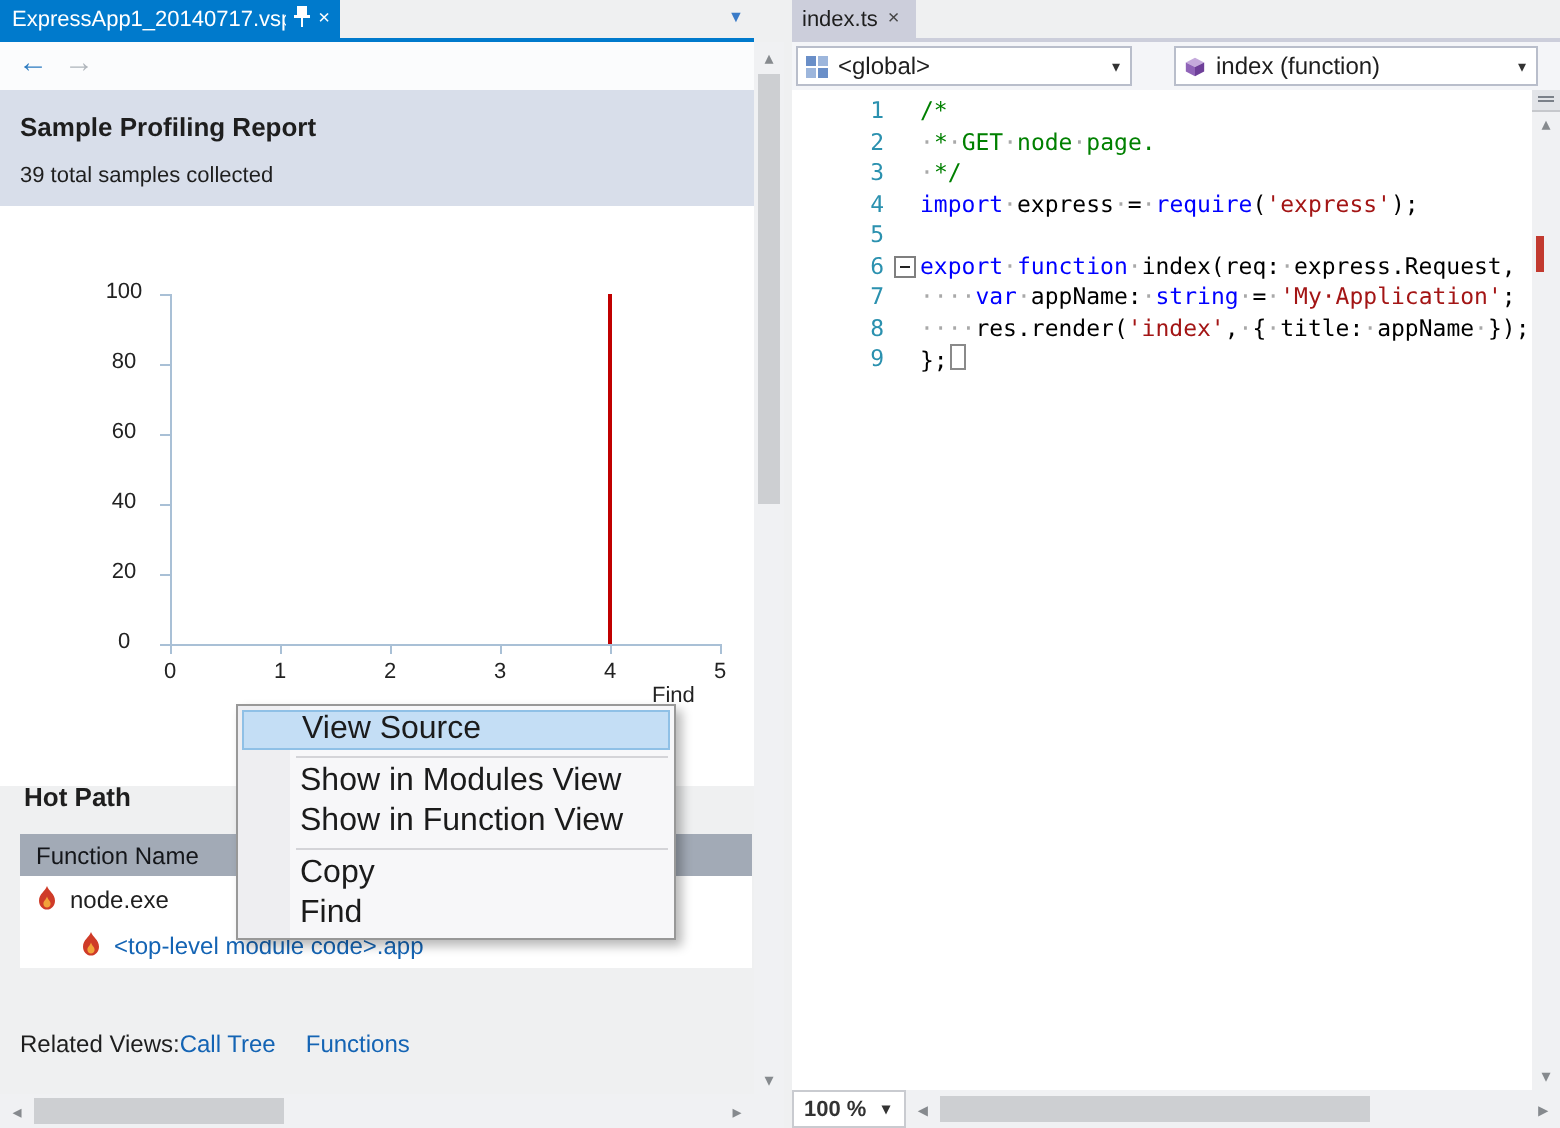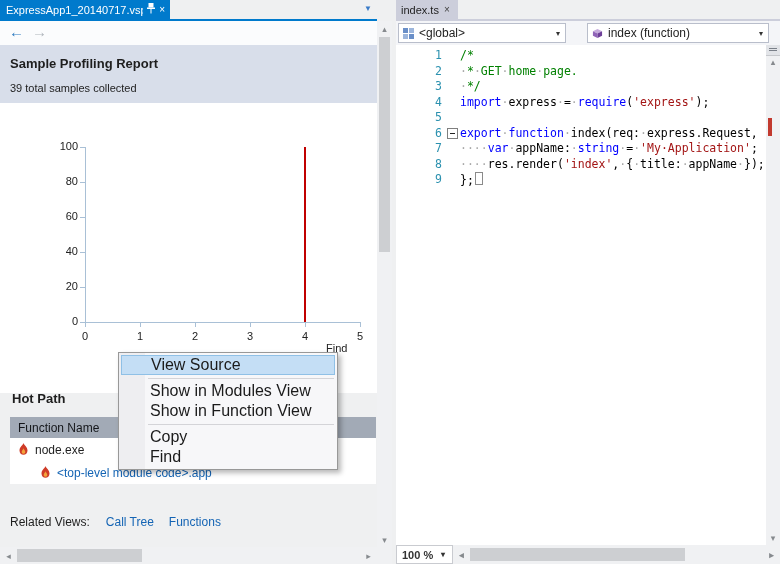--- a/index.html
+++ b/index.html
@@ -14,34 +14,34 @@
   .lp-toolbar{position:absolute;left:0;top:21px;width:377px;height:24px;background:#FBFCFD;}
   .nav-back{position:absolute;left:9px;top:2px;font-size:15px;font-weight:bold;color:#2E7CC1;}
   .nav-fwd{position:absolute;left:32px;top:2px;font-size:15px;font-weight:bold;color:#B0B6BC;}
   .report-header{position:absolute;left:0;top:45px;width:377px;height:58px;background:#D8DEEA;}
   .report-title{position:absolute;left:10px;top:11px;font-size:13px;font-weight:bold;color:#1E1E1E;}
   .report-subtitle{position:absolute;left:10px;top:37px;font-size:11px;color:#1E1E1E;}
   .chart{position:absolute;left:0;top:103px;width:377px;height:290px;background:#fff;}
   .y-axis{position:absolute;left:85px;top:44px;width:1px;height:175px;background:#A9C0D6;}
   .x-axis{position:absolute;left:85px;top:219px;width:276px;height:1px;background:#A9C0D6;}
   .ytick{position:absolute;left:80px;width:5px;height:1px;background:#A9C0D6;}
-  .ylab{position:absolute;left:46px;width:32px;text-align:right;font-size:11px;color:#222;}
+  .ylab{position:absolute;left:46px;width:32px;text-align:center;font-size:11px;color:#222;}
   .xtick{position:absolute;top:220px;width:1px;height:4px;background:#A9C0D6;}
   .xlab{position:absolute;top:227px;width:20px;text-align:center;font-size:11px;color:#222;}
   .spike{position:absolute;width:2px;}
   .xlabel{position:absolute;left:326px;top:239px;font-size:11px;color:#222;}
   .hp-title{position:absolute;left:12px;top:391px;font-size:13px;font-weight:bold;color:#1E1E1E;}
   .hp-table{position:absolute;left:10px;top:417px;width:366px;font-size:12px;}
   .hp-header{height:21px;background:#A2AAB6;display:flex;align-items:center;padding-left:8px;color:#14161A;}
   .hp-row{height:23px;display:flex;align-items:center;background:#fff;box-sizing:border-box;}
   .hp-row.selected{background:var(--selection,#CBD2DE);}
   .flame{display:inline-flex;margin-right:6px;}
   .hp-link{color:var(--link_blue,#1464B4);}
   .hp-plain{color:#1E1E1E;}
-  .related{position:absolute;left:10px;top:515px;font-size:12px;color:#1E1E1E;display:flex;gap:16px;text-align:right;}
+  .related{position:absolute;left:10px;top:515px;font-size:12px;color:#1E1E1E;display:flex;text-align:right;}
   .rel-links{display:flex;gap:15px;}
   .rel-link{color:var(--link_blue,#1464B4);}
   .sb-btn{position:absolute;display:flex;align-items:center;justify-content:center;color:#868A8E;font-size:9px;}
   .hsb-left{position:absolute;left:0;top:547px;width:377px;height:17px;background:#F0F1F3;}
   .sb-l{left:0;top:0;width:17px;height:17px;}
   .sb-r{left:360px;top:0;width:17px;height:17px;}
   .hsb-left-thumb{position:absolute;left:17px;top:2px;width:125px;height:13px;background:#CDCFD2;}
   .vsb-left{position:absolute;left:377px;top:21px;width:15px;height:526px;background:#F0F1F3;}
   .sb-u{left:0;top:0;width:15px;height:15px;}
   .sb-d{left:0;top:511px;width:15px;height:15px;}
@@ -233,21 +233,21 @@
           <div class="ln" style="top: 34px;">3</div>
           <div class="ln" style="top: 49.5px;">4</div>
           <div class="ln" style="top: 65px;">5</div>
           <div class="ln" style="top: 80.5px;">6</div>
           <div class="ln" style="top: 96px;">7</div>
           <div class="ln" style="top: 111.5px;">8</div>
           <div class="ln" style="top: 127px;">9</div>
         </div>
       <div>
           <div class="code-line" style="top: 3px;"><span class="tok-comment">/*</span></div>
-          <div class="code-line" style="top: 18.5px;"><span class="tok-ws">·</span><span class="tok-comment">*</span><span class="tok-ws">·</span><span class="tok-comment">GET</span><span class="tok-ws">·</span><span class="tok-comment">home</span><span class="tok-ws">·</span><span class="tok-comment">page.</span></div>
+          <div class="code-line" style="top: 18.5px;"><span class="tok-ws">·</span><span class="tok-comment">*</span><span class="tok-ws">·</span><span class="tok-comment">GET</span><span class="tok-ws">·</span><span class="tok-comment">node</span><span class="tok-ws">·</span><span class="tok-comment">page.</span></div>
           <div class="code-line" style="top: 34px;"><span class="tok-ws">·</span><span class="tok-comment">*/</span></div>
           <div class="code-line" style="top: 49.5px;"><span class="tok-keyword">import</span><span class="tok-ws">·</span><span class="tok-plain">express</span><span class="tok-ws">·</span><span class="tok-plain">=</span><span class="tok-ws">·</span><span class="tok-keyword">require</span><span class="tok-plain">(</span><span class="tok-string">'express'</span><span class="tok-plain">);</span></div>
           <div class="code-line" style="top: 65px;"></div>
           <div class="code-line" style="top: 80.5px;"><span class="tok-keyword">export</span><span class="tok-ws">·</span><span class="tok-keyword">function</span><span class="tok-ws">·</span><span class="tok-plain">index(req:</span><span class="tok-ws">·</span><span class="tok-plain">express.Request,</span></div>
           <div class="code-line" style="top: 96px;"><span class="tok-ws">····</span><span class="tok-keyword">var</span><span class="tok-ws">·</span><span class="tok-plain">appName:</span><span class="tok-ws">·</span><span class="tok-keyword">string</span><span class="tok-ws">·</span><span class="tok-plain">=</span><span class="tok-ws">·</span><span class="tok-string">'My·Application'</span><span class="tok-plain">;</span></div>
           <div class="code-line" style="top: 111.5px;"><span class="tok-ws">····</span><span class="tok-plain">res.render(</span><span class="tok-string">'index'</span><span class="tok-plain">,</span><span class="tok-ws">·</span><span class="tok-plain">{</span><span class="tok-ws">·</span><span class="tok-plain">title:</span><span class="tok-ws">·</span><span class="tok-plain">appName</span><span class="tok-ws">·</span><span class="tok-plain">});</span></div>
           <div class="code-line" style="top: 127px;"><span class="tok-plain">};</span><span class="eof-box"></span></div>
         </div>
     <div class="fold-box" style="top: 82.5px;">
           <span class="fold-minus"></span>

